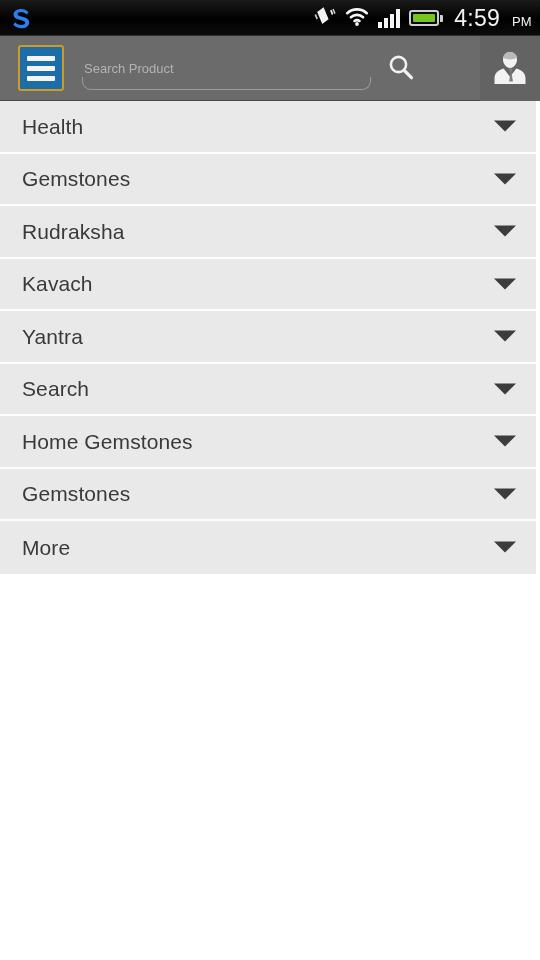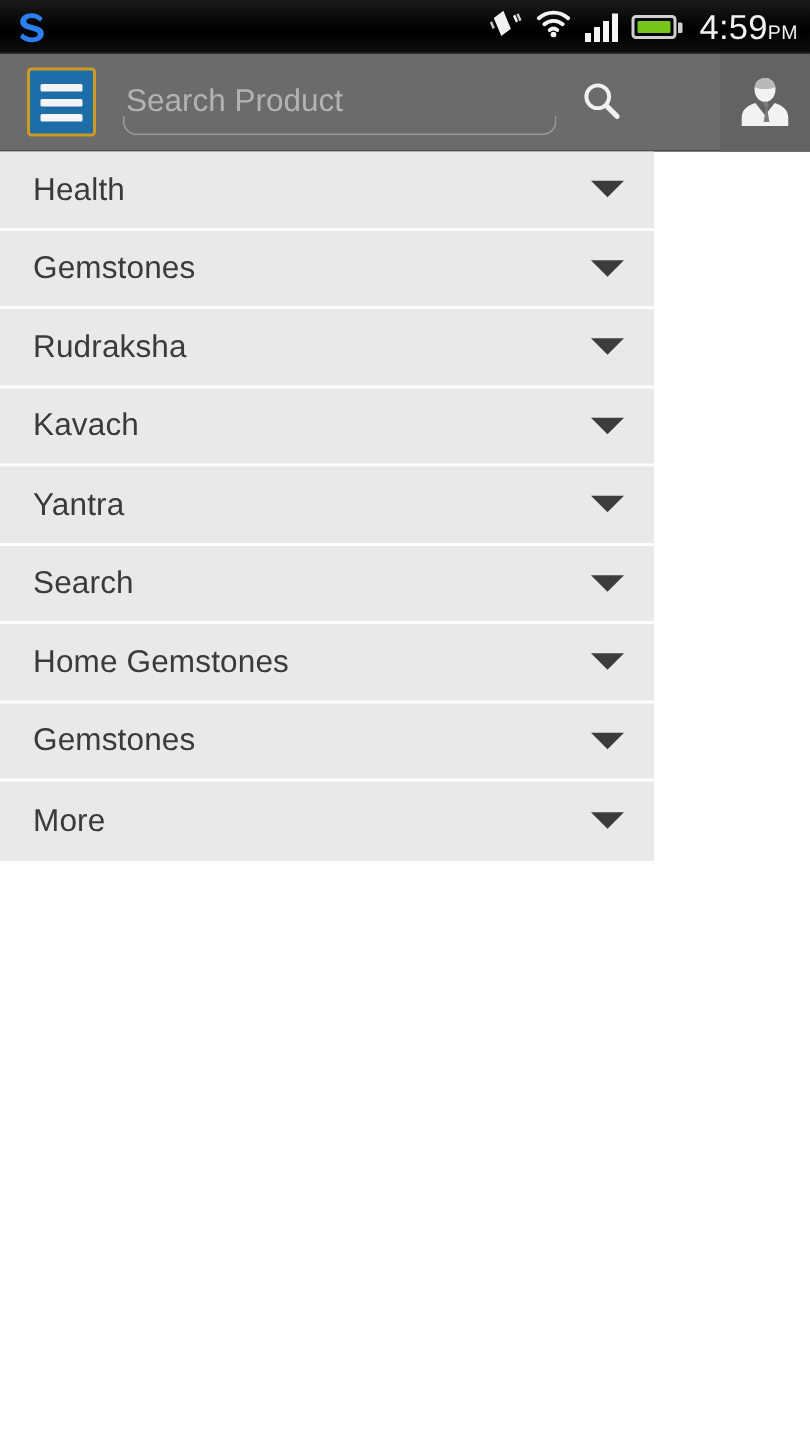--- a/index.html
+++ b/index.html
@@ -15,21 +15,21 @@
     position:relative;
     width:540px; height:36px;
     background:linear-gradient(to bottom,#1a1a1a 0%,#000000 55%,#0d0d0d 100%);
     display:flex; align-items:center;
     padding:0 8px 0 6px;
   }
   .sb-logo{ width:32px; height:32px; display:flex; align-items:center; justify-content:center; }
   .sb-spacer{ flex:1; }
   .sb-icons{ display:flex; align-items:center; gap:9px; }
   .sb-time{
-    display:flex; align-items:baseline; gap:0;
+    display:flex; align-items:baseline; gap:12px;
     margin-left:11px; color:#f2f2f2;justify-content:center;
   }
   .sb-time .hm{ font-size:23px; letter-spacing:.2px; }
   .sb-time .ampm{ font-size:13px; letter-spacing:.3px; }
   .statusbar::after{
     content:""; position:absolute; left:0; right:0; bottom:0;
     height:1px; background:#2e2e2e;
   }
 
   
@@ -76,21 +76,21 @@
     display:flex; align-items:center;
   }
   .search-field{
     position:relative;
     width:289px; height:44px;
     display:flex; align-items:center;
   }
   .search-input{
     width:100%; height:40px;
     background:transparent; border:none; outline:none;
-    color:#efefef; font-size:21px;
+    color:#efefef; font-size:13px;
     font-family:"Liberation Sans", sans-serif;
     padding:0 4px 0 2px;
   }
   .search-input::placeholder{ color:#b3b3b3; opacity:1; }
   .search-underline{
     position:absolute; left:0; right:0; bottom:0;
     height:13px;
     border:1px solid #9a9a9a;
     border-top:none;
     border-radius:0 0 9px 9px;
@@ -103,21 +103,21 @@
     cursor:pointer;
   }
   .profile-btn{
     width:60px; height:65px; flex:none;
     background:#636363;
     display:flex; align-items:center; justify-content:center;
     cursor:pointer;
   }
 
   
-  .list{ width:436px; background:#ffffff; }
+  .list{ width:536px; background:#ffffff; }
   .list-item{
     position:relative;
     height:52.5px;
     background:#e9e9e9;
     border-bottom:2px solid #fdfdfd;
     display:flex; align-items:center;
     padding:0 0 0 22px;
     cursor:pointer;
   }
   .list-item:last-child{ border-bottom:none; }

